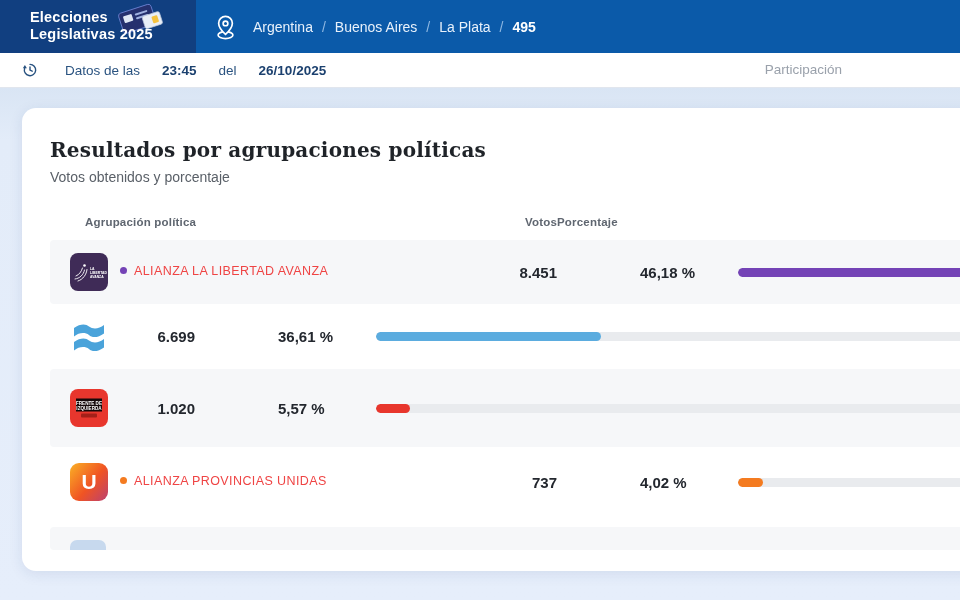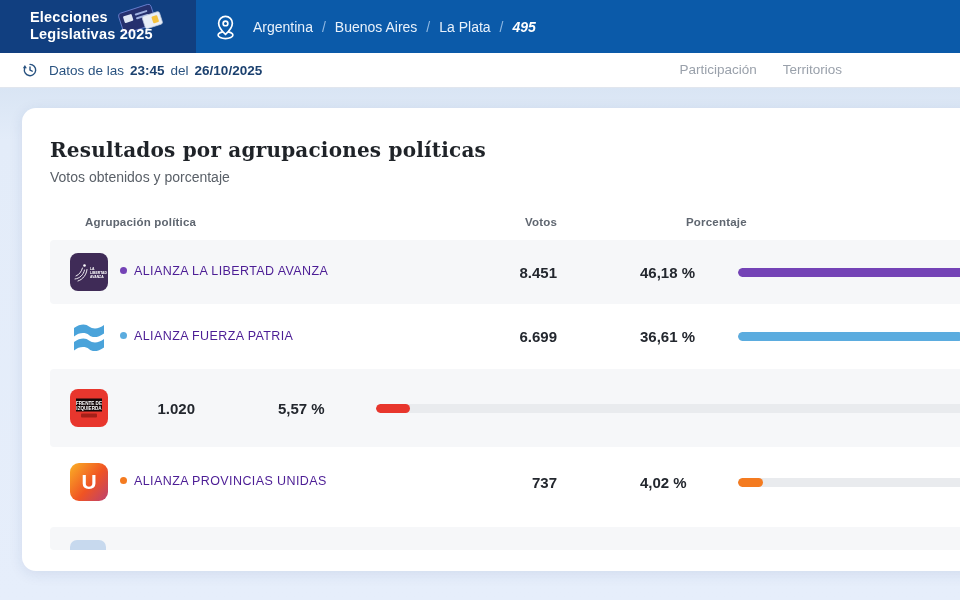--- a/index.html
+++ b/index.html
@@ -11,49 +11,49 @@
   }
 
   
   .topbar { position:absolute; left:0; top:0; width:960px; height:53px; background:#0b5aa9; display:flex; align-items:center; }
   .logo-box { width:196px; height:53px; background:#113f80; position:relative; flex:none; overflow:hidden;padding-left:20px; }
   .logo-cards { position:absolute; left:112px; top:2px; }
   .logo-text { position:absolute; left:30px; top:9px; color:#fff; font-weight:bold; font-size:14.5px; line-height:17px; letter-spacing:.2px; z-index:2; }
   .crumbs { display:flex; align-items:center; margin-left:16px; color:#e8f1fb; font-size:14px;text-align:center; }
   .pin-wrap { margin:0 14px 0 0; display:flex; align-items:center; }
   .crumb { color:#e8f1fb; }
-  .crumb.current { font-weight:bold; color:#ffffff;font-style:italic; }
+  .crumb.current { font-weight:bold; color:#ffffff; }
   .crumb-sep { margin:0 9px; color:#8fb8e2; }
 
   
   .subbar { position:absolute; left:0; top:53px; width:960px; height:35px; background:#fff; border-bottom:1px solid #e1e6ee; display:flex; align-items:center; }
-  .status { display:flex; align-items:center; margin-left:22px; color:#2a5380; font-size:13.5px; }
+  .status { display:flex; align-items:center; margin-left:22px; color:#2a5380; font-size:13.5px;gap:16px; }
   .status b { color:#1c416f; margin:8px 4px; }
   .status .plain { margin:0 2px; }
   .clock-wrap { margin-right:9px; display:flex; align-items:center; }
   .tabs { position:absolute; right:105px; top:0; height:35px; display:flex; }
   .tab { height:35px; display:flex; align-items:center; padding:0 13px; font-size:13.5px; color:#9aa1ab; cursor:pointer; border-bottom:3px solid transparent; }
   .tab.active { color:#2b2f36; font-weight:bold; border-bottom-color:#2e5a84; }
 
   
   .card { position:absolute; left:22px; top:108px; width:1370px; height:463px; background:#fff; border-radius:14px; box-shadow:0 3px 14px rgba(30,60,120,.10); padding:30px 0 0 28px; }
   .card h1 { font-family:"DejaVu Serif", serif; font-size:20px; color:#1f2328; letter-spacing:.2px; }
   .card .subtitle { margin-top:7px; font-size:14px; color:#5a6068; }
 
   .thead { display:flex; align-items:center; margin-top:31px; padding-left:35px; width:1330px; }
   .th { font-size:11.5px; font-weight:bold; color:#5f6670; letter-spacing:.2px; }
   .th-party { width:385px; }
   .th-votes { width:87px; text-align:right; }
-  .th-pct { margin-left:83px; width:120px;padding-left:46px; }
+  .th-pct { width:120px; }
 
   .tbody { margin-top:12px; }
   .row { display:flex; align-items:center; width:1330px; padding-left:20px; border-radius:4px; }
   .row.alt { background:#f6f7f9; }
   .logo { width:38px; height:38px; flex:none; }
-  .name-cell { margin-left:12px; width:350px; font-size:12.5px; letter-spacing:.4px; color:#4c1d95; line-height:1.55; }
+  .name-cell { margin-left:12px; width:350px; font-size:12.5px; letter-spacing:.4px; color:#ef4444; line-height:1.55; }
   .bullet { display:inline-block; width:7px; height:7px; border-radius:50%; margin-right:7px; vertical-align:1px; }
   .votes-cell { width:87px; text-align:right; font-size:15px; font-weight:bold; color:#23272e; }
   .pct-cell { margin-left:83px; width:90px; font-size:15px; font-weight:bold; color:#23272e; }
   .bar-cell { margin-left:8px; flex:none; }
   .bar-track { width:615px; height:9px; border-radius:5px; background:#e9ebee; overflow:hidden; }
   .bar-fill { height:9px; border-radius:5px; }
 
   .row-partial { width:1330px; height:23px; background:#f6f7f9; border-radius:4px; margin-top:10px; position:relative; overflow:hidden; }
   .partial-logo { position:absolute; left:20px; bottom:-3px; width:36px; height:13px; border-radius:7px 7px 0 0; background:#c7d9ee; }
 
@@ -108,21 +108,20 @@
         <polyline points="12,7.5 12,12.2 15.3,13.8" fill="none" stroke="#27517f" stroke-width="2.1" stroke-linecap="round"></polyline>
       </svg>
     </span>
     <span class="plain">Datos de las</span>
     <b>23:45</b>
     <span class="plain">del</span>
     <b>26/10/2025</b>
   </div>
   <div class="tabs" id="tabs">
       <div class="tab">Participación</div>
-      <div class="tab">Territorios</div>
     </div>
 </div>
 
 <div class="card">
   <h1>Resultados por agrupaciones políticas</h1>
   <div class="subtitle">Votos obtenidos y porcentaje</div>
 
   <div class="thead">
     <div class="th th-party">Agrupación política</div>
     <div class="th th-votes">Votos</div>
@@ -146,21 +145,20 @@
           <div class="bar-track">
             <div class="bar-fill" style="background: rgb(116, 67, 182); width: 284px;"></div>
           </div>
         </div>
       </div>
       <div class="row" style="height: 65px;">
         <div class="logo"><svg width="38" height="38" viewBox="0 0 38 38">
     <path d="M4 10 c6 -4.5 12 -4.5 15 -1.5 c4 3 10 2.5 15 -1.5 l0 8.5 c-6 4.5 -12 4.5 -15 1.5 c-4 -3 -10 -2.5 -15 1.5 z" fill="#4aa3da"></path>
     <path d="M4 24 c6 -4.5 12 -4.5 15 -1.5 c4 3 10 2.5 15 -1.5 l0 8.5 c-6 4.5 -12 4.5 -15 1.5 c-4 -3 -10 -2.5 -15 1.5 z" fill="#4aa3da"></path>
           </svg></div>
-        <div class="name-cell"><span class="bullet" style="background: rgb(91, 172, 223);"></span>ALIANZA FUERZA PATRIA</div>
         <div class="votes-cell">6.699</div>
         <div class="pct-cell">36,61 %</div>
         <div class="bar-cell">
           <div class="bar-track">
             <div class="bar-fill" style="background: rgb(91, 172, 223); width: 225px;"></div>
           </div>
         </div>
       </div>
       <div class="row alt" style="height: 78px;">
         <div class="logo"><svg width="38" height="38" viewBox="0 0 38 38">

